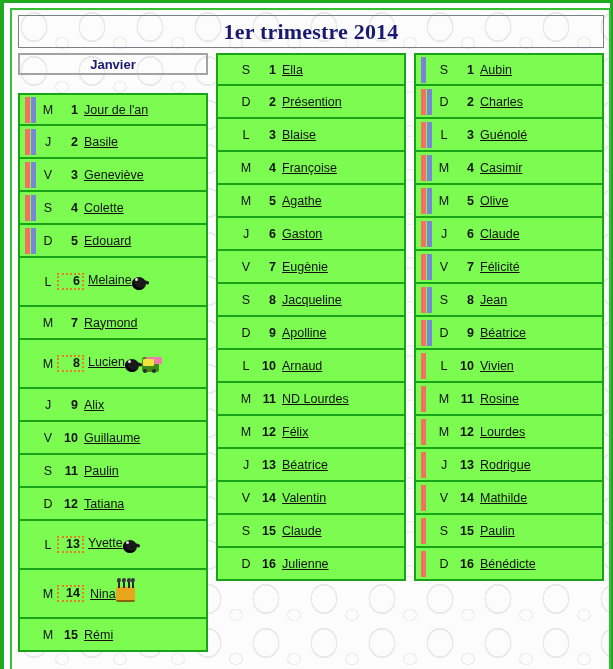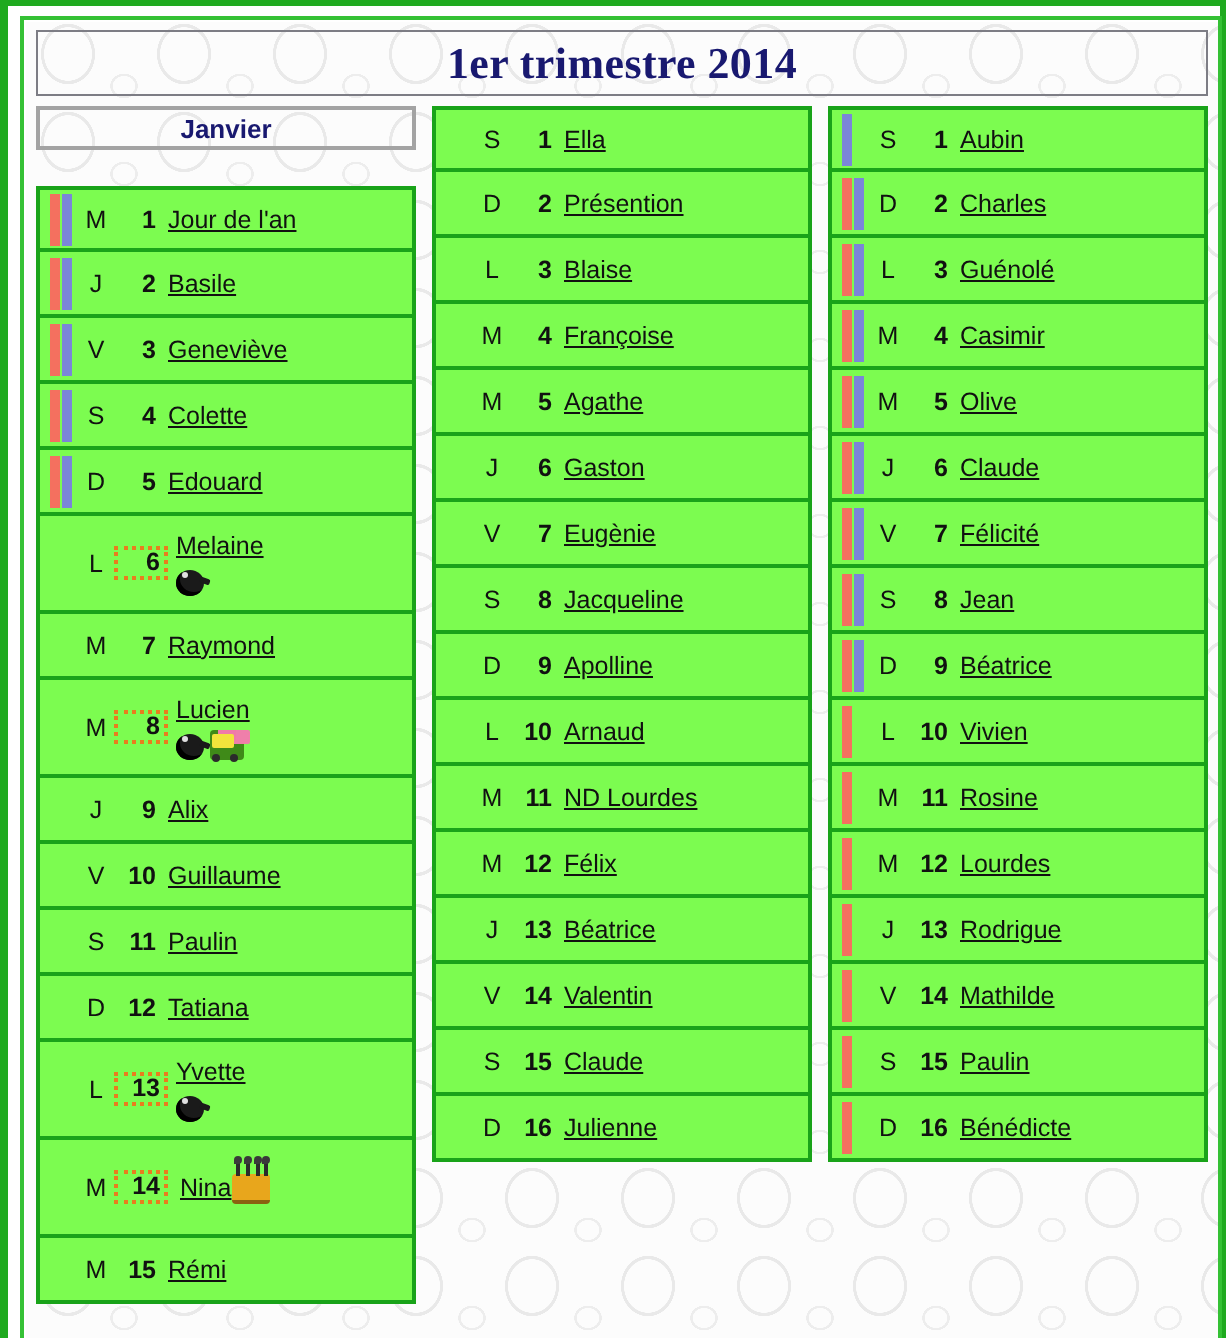--- a/index.html
+++ b/index.html
@@ -175,21 +175,21 @@
   }
   .name {
     font-size: 12.5px;
     color: #111111;
     margin-left: 6px;
     white-space: nowrap;
     text-decoration: underline;
   }
   .stack {
     display: flex;
-    flex-direction: column;
+    flex-direction: row;
     justify-content: center;
     margin-left: 4px;
     position: relative;
   }
   .stack .name { margin-left: 0; margin-bottom: 1px; }
 
   
   .icon-row {
     display: flex;
     align-items: flex-end;

